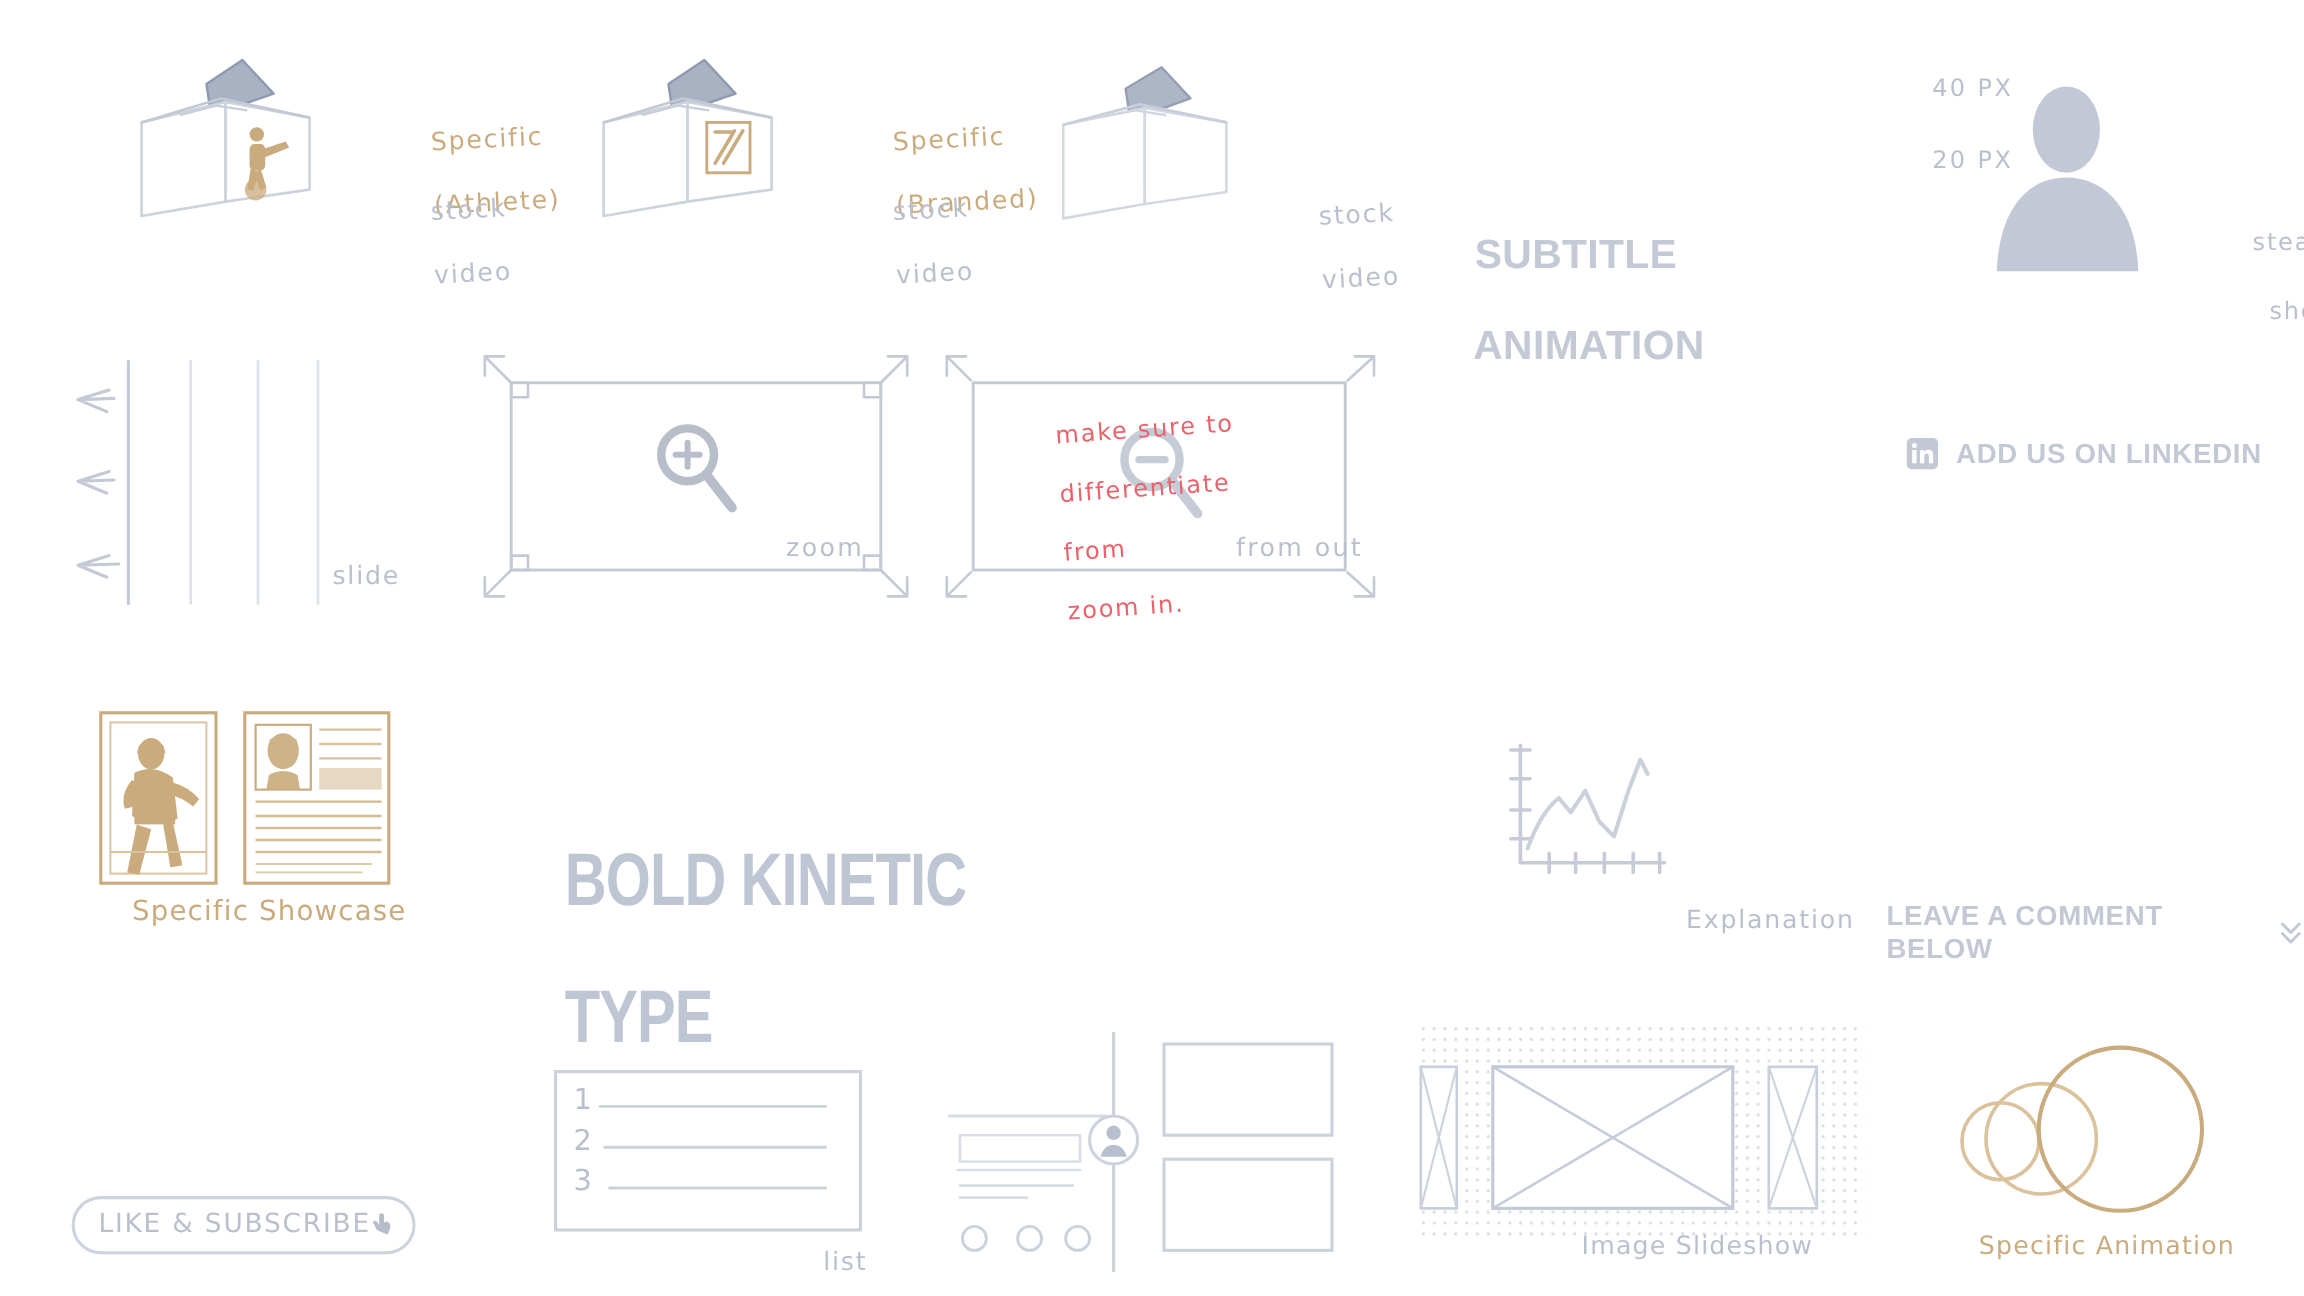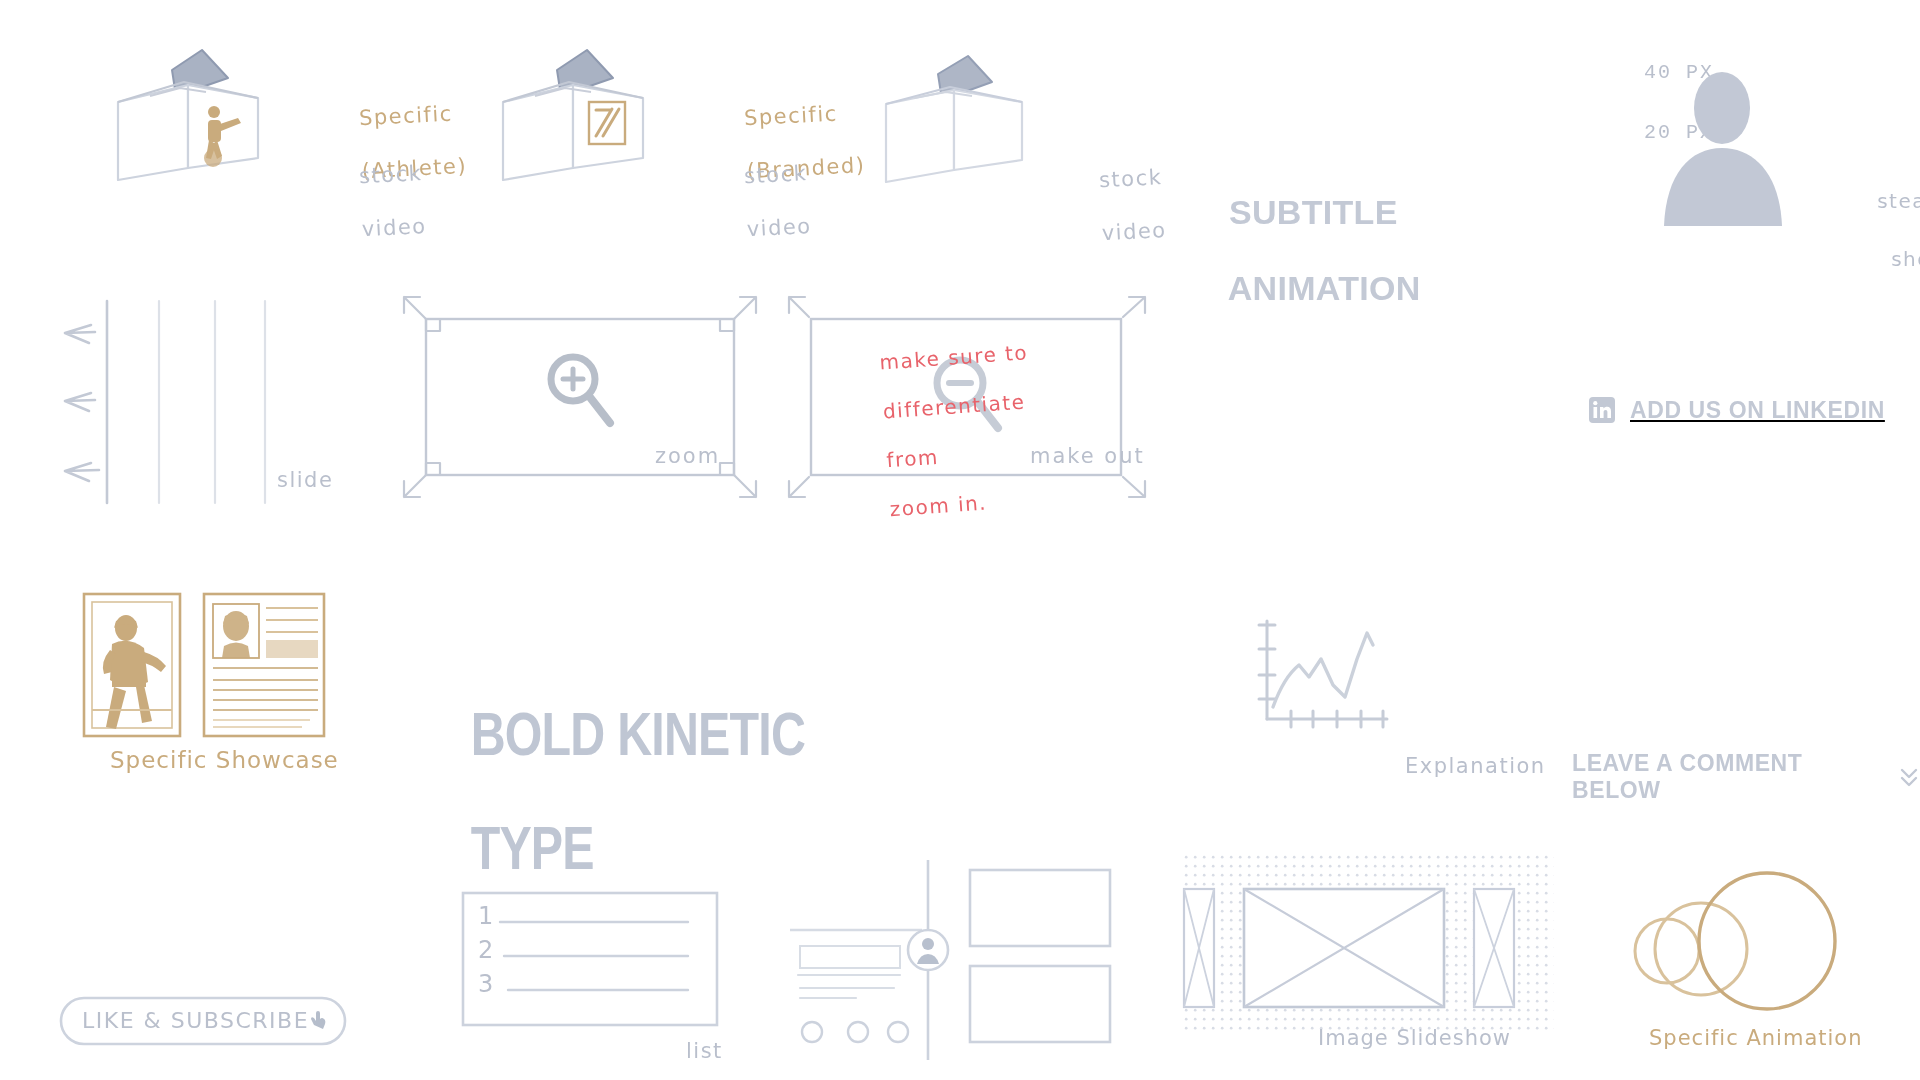--- a/index.html
+++ b/index.html
@@ -116,21 +116,21 @@
       <span>video</span>
     </div>
   </div>
 
   <div class="cell subtitle-anim" style="left:1190px;top:155px;">
     <span>SUBTITLE</span><br>
     <span>ANIMATION</span>
   </div>
 
   <div class="cell" style="left:1560px;top:28px;">
-    <div class="hand" style="font-size:20px;line-height:1.5;letter-spacing:2px;font-family:Liberation Mono, monospace;">
+    <div class="hand" style="font-size:20px;line-height:1.5;letter-spacing:2px;">
       <span>40 PX</span><br>
       <span>20 PX</span>
     </div>
     <svg width="170" height="160" viewBox="0 0 170 160" style="position:absolute;left:100px;top:38px;">
       <ellipse cx="62" cy="42" rx="28" ry="36" fill="#c2c8d5"></ellipse>
       <path d="M4 160 C6 108 30 82 62 82 C94 82 120 108 122 160 Z" fill="#c2c8d5"></path>
     </svg>
     <div class="hand" style="position:absolute;left:270px;top:130px;font-size:20px;line-height:1.45;">
       <span>steady</span><br>
       <span style="margin-left:14px;display:inline-block;">shot</span>
@@ -193,25 +193,25 @@
         <line x1="192" y1="106" x2="213" y2="133" stroke-width="8"></line>
         <line x1="164" y1="88" x2="186" y2="88" stroke-width="6"></line>
       </g>
     </svg>
     <div class="hand red" style="position:absolute;left:45px;top:35px;font-size:20px;line-height:1.22;transform:rotate(-4deg);">
       <span>make sure to</span><br>
       <span>differentiate</span><br>
       <span>from</span><br>
       <span>zoom in.</span>
     </div>
-    <div class="hand" style="position:absolute;left:245px;top:148px;font-size:21px;letter-spacing:2px;">make out</div>
-  </div>
-
-
-  <div class="cell ui-row" style="left:1588px;top:396px;text-decoration:underline;">
+    <div class="hand" style="position:absolute;left:245px;top:148px;font-size:21px;letter-spacing:2px;">from out</div>
+  </div>
+
+
+  <div class="cell ui-row" style="left:1588px;top:364px;">
     <svg width="28" height="28" viewBox="0 0 28 28">
       <rect x="1" y="1" width="26" height="26" rx="4" fill="#c2c8d4"></rect>
       <rect x="5.5" y="11" width="3.6" height="11" fill="#ffffff"></rect>
       <circle cx="7.3" cy="7.2" r="2.1" fill="#ffffff"></circle>
       <path d="M12 11 h3.4 v1.6 c.9-1.4 2.3-1.9 3.8-1.9 2.5 0 3.8 1.6 3.8 4.6 V22 h-3.6 v-5.7c0-1.5-.6-2.3-1.8-2.3-1.3 0-2 .9-2 2.3V22H12z" fill="#ffffff"></path>
     </svg>
     <span class="label">ADD US ON LINKEDIN</span>
   </div>
 
   <div class="cell" style="left:80px;top:590px;">

